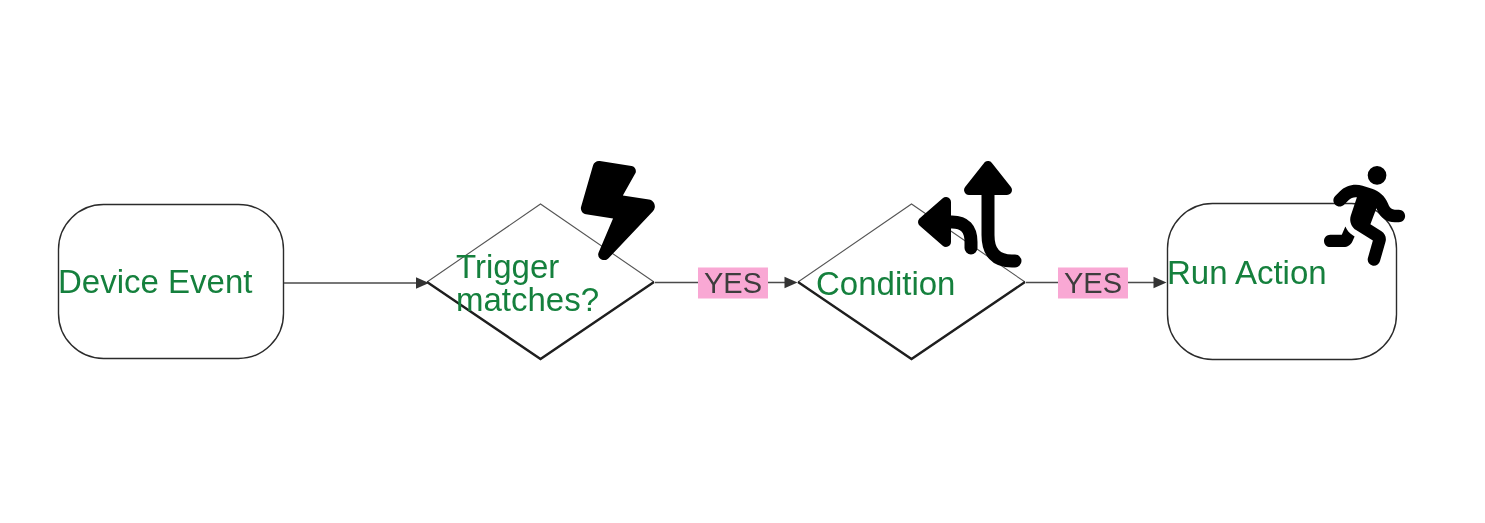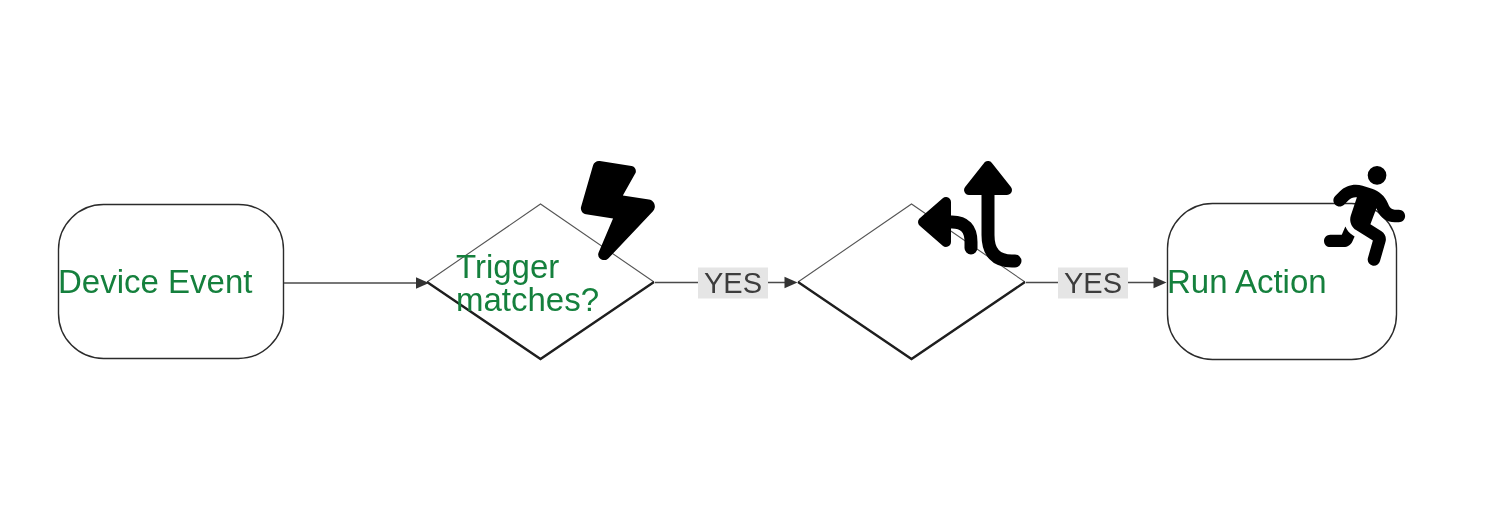--- a/index.html
+++ b/index.html
@@ -28,21 +28,21 @@
     justify-content: center;
     text-align: center;
     color: #15803d;
     font-size: 33px;
     line-height: 33px;
     pointer-events: none;
   }
   .edge-label {
     position: absolute;
     transform: translate(-50%, -50%);
-    background: #e5e5e5;
+    background: #f9a8d4;
     color: #3d3d3d;
     font-size: 29px;
     line-height: 29px;
     padding: 1px 6px;
     pointer-events: none;
   }
 </style>
 </head>
 <body>
 
@@ -100,23 +100,24 @@
   <div class="node-label" style="left:58px; top:204px; width:225px; height:154px;">
     <span>Device Event</span>
   </div>
 
   <div class="node-label" style="left:456px; top:238px; width:191px; height:90px;">
     <span>Trigger</span>
     <span>matches?</span>
   </div>
 
   <div class="node-label" style="left:816px; top:238px; width:191px; height:90px;">
+    <span>Condition</span>
   </div>
 
-  <div class="node-label" style="left:1167px; top:203px; width:229px; height:156px;">
+  <div class="node-label" style="left:1167px; top:194px; width:229px; height:156px;">
     <span>Run Action</span>
   </div>
 
   <div class="edge-label" style="left:733px; top:283px;">YES</div>
 
   <div class="edge-label" style="left:1093px; top:283px;">YES</div>
 
 </div>
 
 </body></html>

